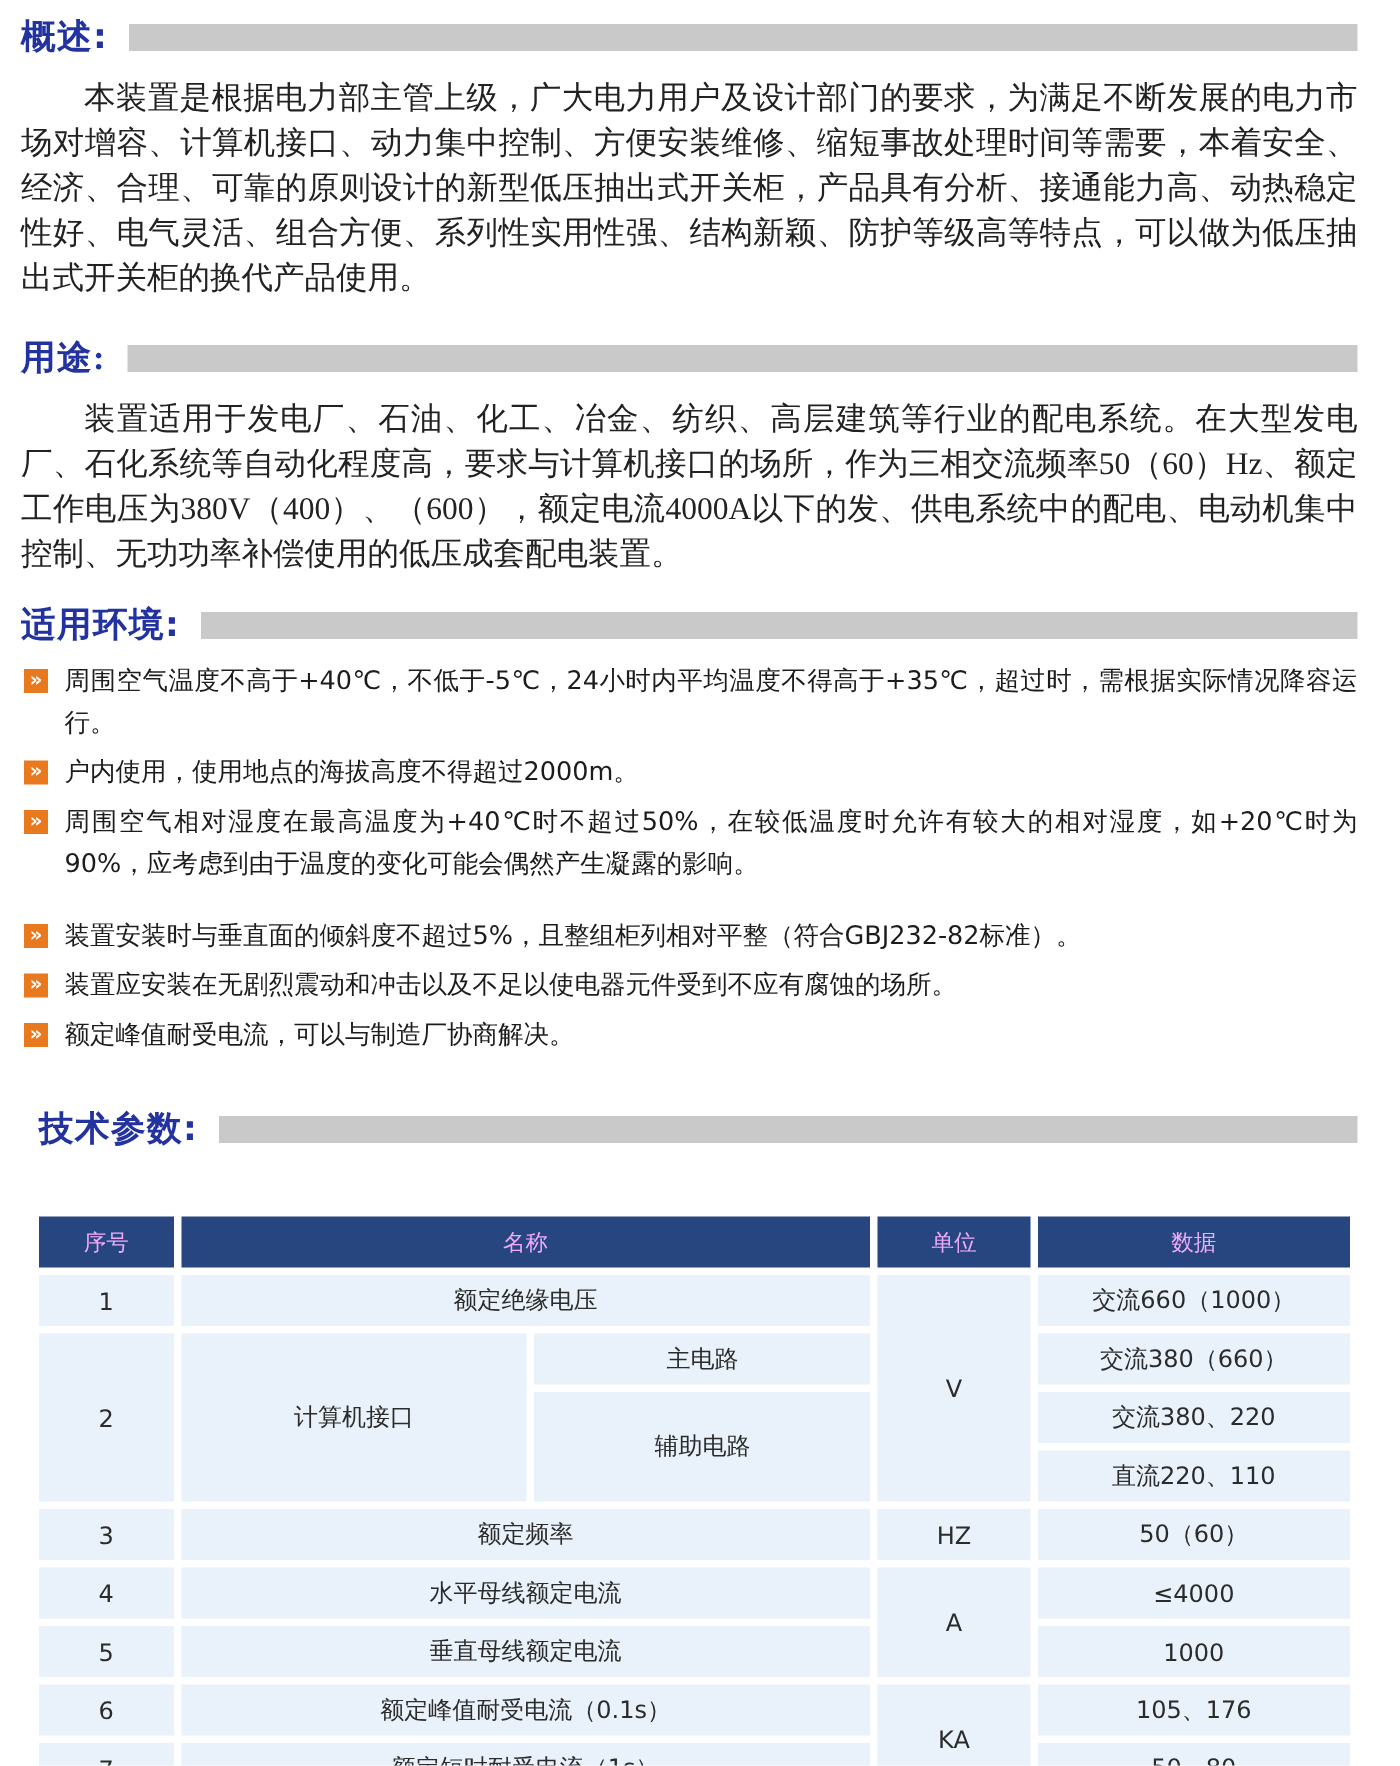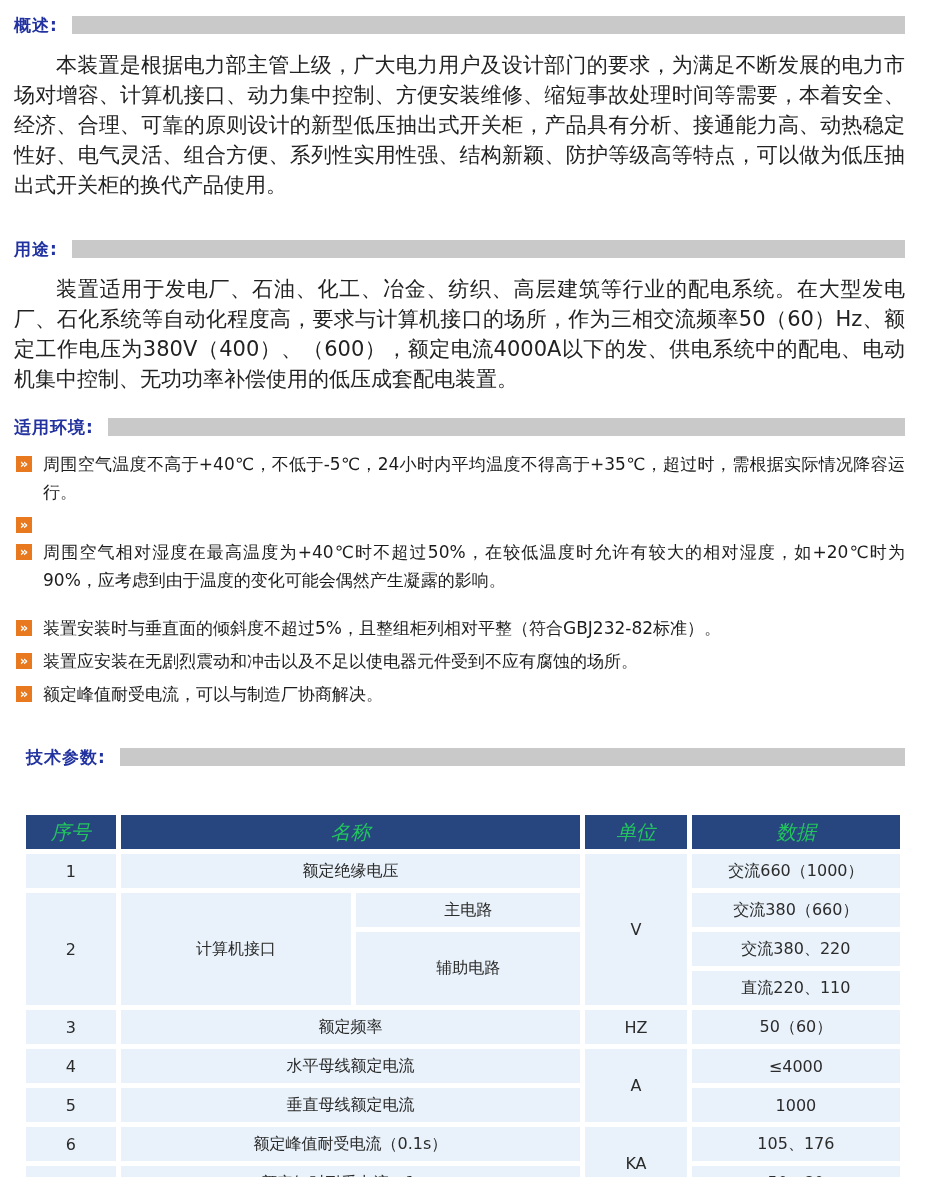--- a/index.html
+++ b/index.html
@@ -9,40 +9,40 @@
     height: 1177px;
     font-family: "DejaVu Sans", sans-serif;
     color: #1c1c1c;
     overflow: hidden;
   }
   .page { padding: 12px 28px 20px 14px; }
 
   
   .sec-head { display: flex; align-items: center; height: 26px; }
   .sec-title {
-    font-size: 17px;
+    font-size: 23px;
     font-weight: bold;
     color: #2233a0;
     white-space: nowrap;
     letter-spacing: 1px;
     line-height: 26px;
   }
   .sec-bar { flex: 1; height: 18px; background: #c9c9c9; margin-left: 14px; }
 
   
   .para {
     font-size: 21px;
     line-height: 30px;
     text-indent: 2em;
     margin: 12px 0 0 0;
     text-align: justify;
     color: #222222;
   }
 
-  .sec-usage { margin-top: 36px; }
+  .sec-usage { margin-top: 26px; font-family: Liberation Serif, serif; }
   .sec-env   { margin-top: 20px; }
   .sec-tech  { margin-top: 36px; padding-left: 12px; }
 
   
   .env-list { margin: 10px 0 0 0; padding: 0; list-style: none; }
   .env-item {
     display: flex;
     align-items: flex-start;
     margin-top: 5px;
     font-size: 17px;
@@ -65,27 +65,26 @@
 
   
   .params-table {
     border-collapse: separate;
     border-spacing: 5px;
     margin: 40px 0 0 -5px;
     table-layout: fixed;
   }
   .params-table th {
     background: #27457f;
-    color: #22c55e;
+    color: #f0abfc;
     font-weight: normal;
-    font-size: 20px;
+    font-size: 15px;
     height: 34px;
     padding: 0 4px;
     text-align: center;
-    font-style: italic;
   }
   .params-table td {
     background: #e9f2fa;
     color: #2b2b2b;
     font-size: 16px;
     height: 34px;
     padding: 0 6px;
     text-align: center;
   }
   .col-no   { width: 90px; }
@@ -120,20 +119,21 @@
       <span class="sec-title">适用环境:</span>
       <span class="sec-bar"></span>
     </div>
     <ul class="env-list">
       <li class="env-item">
         <span class="arrow-icon">»</span>
         <span>周围空气温度不高于+40℃，不低于-5℃，24小时内平均温度不得高于+35℃，超过时，需根据实际情况降容运行。</span>
       </li>
       <li class="env-item">
         <span class="arrow-icon">»</span>
+        <span>户内使用，使用地点的海拔高度不得超过2000m。</span>
       </li>
       <li class="env-item">
         <span class="arrow-icon">»</span>
         <span>周围空气相对湿度在最高温度为+40℃时不超过50%，在较低温度时允许有较大的相对湿度，如+20℃时为90%，应考虑到由于温度的变化可能会偶然产生凝露的影响。</span>
       </li>
       <li class="env-item group-gap">
         <span class="arrow-icon">»</span>
         <span>装置安装时与垂直面的倾斜度不超过5%，且整组柜列相对平整（符合GBJ232-82标准）。</span>
       </li>
       <li class="env-item">

